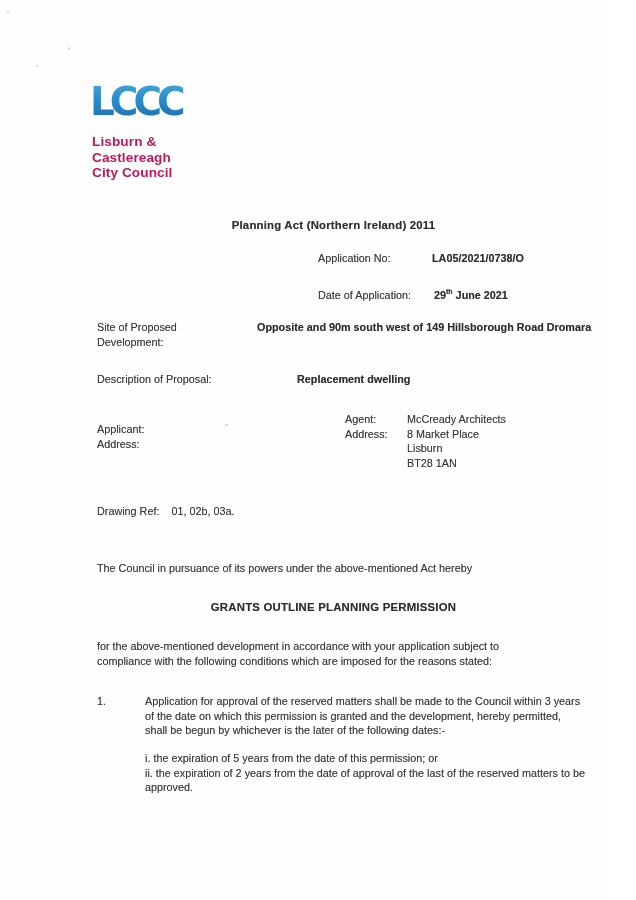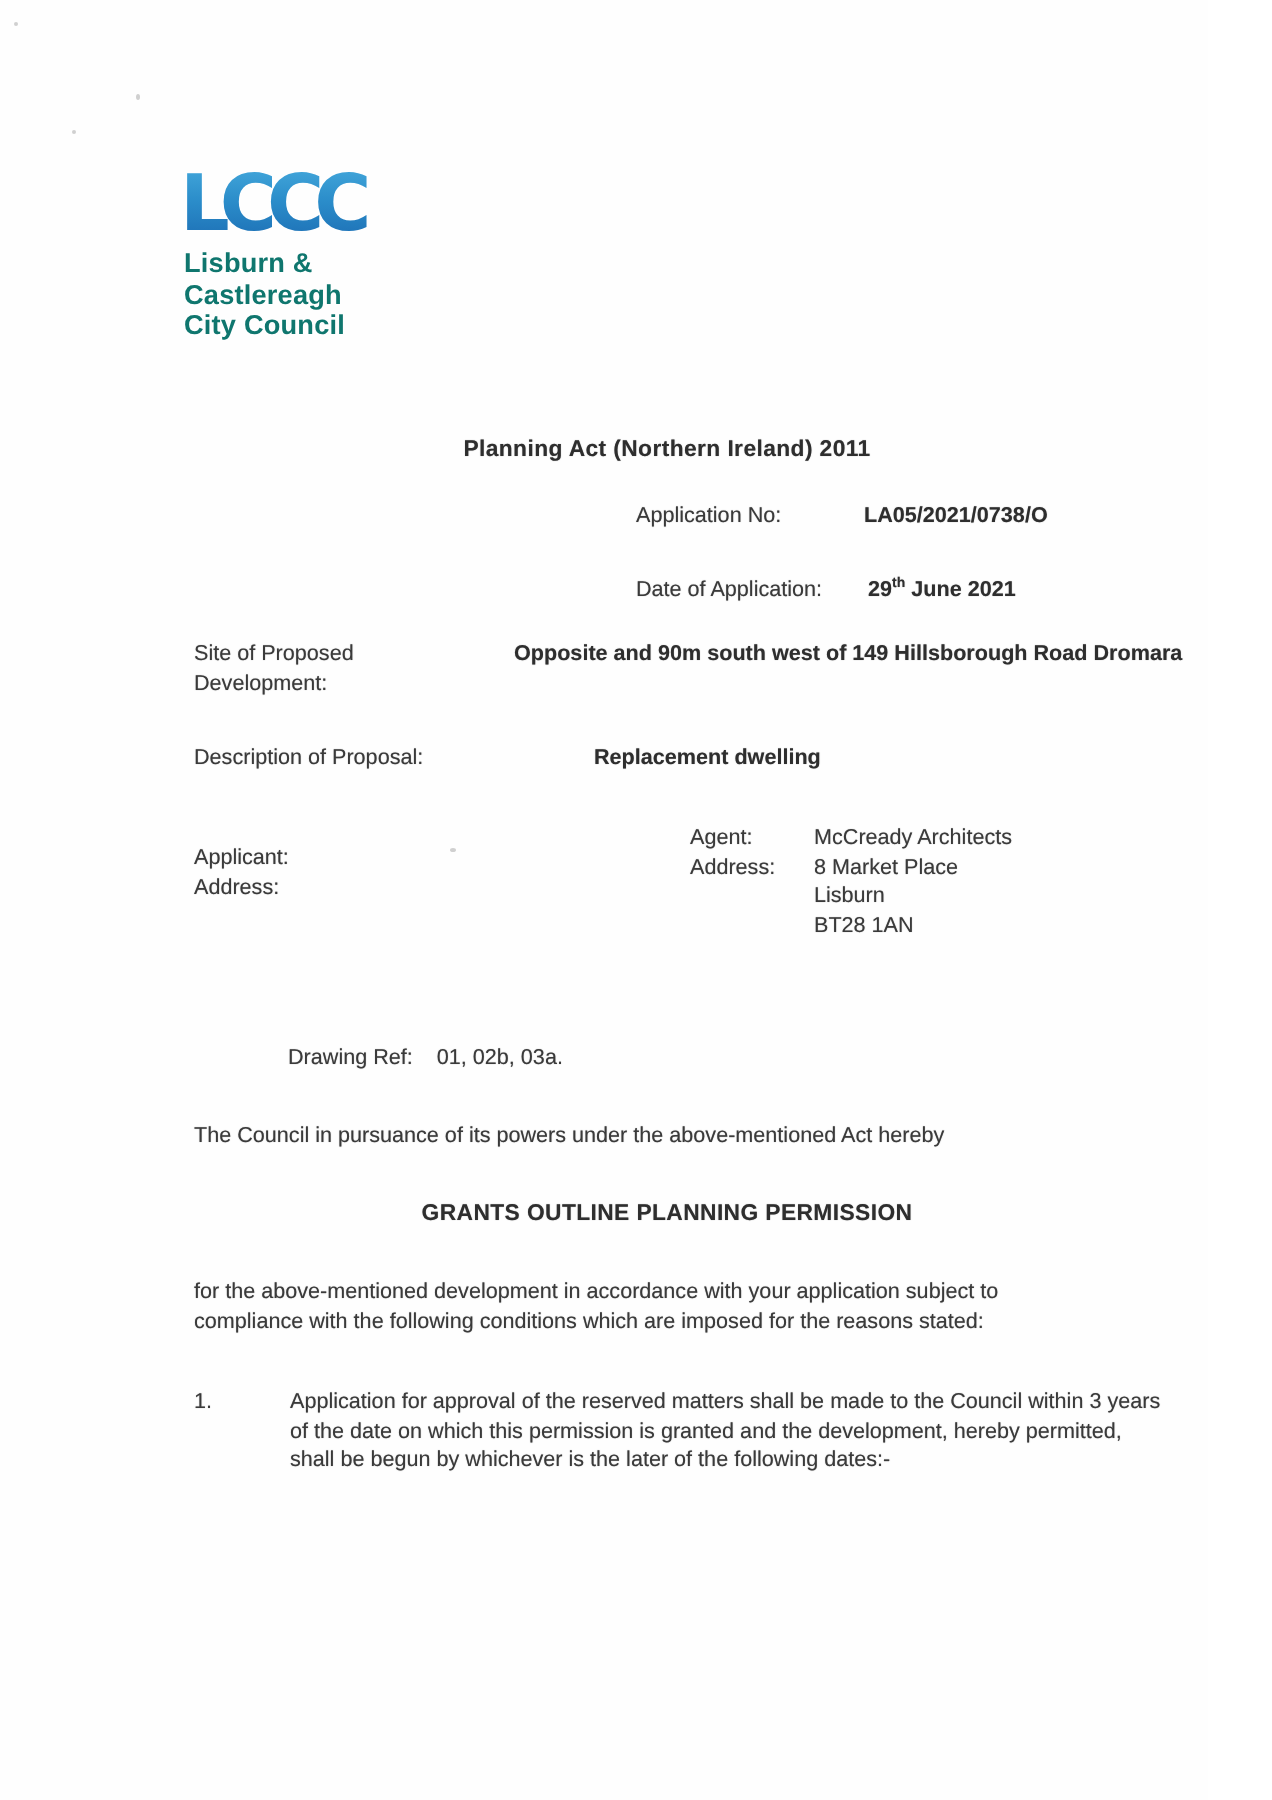--- a/index.html
+++ b/index.html
@@ -28,25 +28,25 @@
     font-weight: bold;
     font-size: 11.4px;
     color: #2e2e2e;
     letter-spacing: 0.2px;
   }
   sup.ord { font-size: 7px; vertical-align: super; line-height: 0; }
   
   .logo-block { position: absolute; left: 92px; top: 78px; }
   .logo-mark { display: block; }
   .council-name {
-    margin-top: 2px;
+    margin-top: 12px;
     font-size: 13.6px;
     line-height: 15.5px;
     font-weight: bold;
-    color: #0f766e;
+    color: #be185d;
     text-shadow: none;
     letter-spacing: 0.1px;
   }
   
   .label-col div { line-height: 14.6px; }
   
   .speck {
     position: absolute;
     border-radius: 50%;
     background: #9a9a9a;
@@ -103,26 +103,30 @@
     <div>Agent:</div>
     <div>Address:</div>
   </div>
   <div class="t label-col" style="left:407px; top:412px;">
     <div>McCready Architects</div>
     <div>8 Market Place</div>
     <div>Lisburn</div>
     <div>BT28 1AN</div>
   </div>
 
-  <div class="t" style="left:97px; top:522px;margin-left:47px;">
+  <div class="t" style="left:97px; top:504px;">
     <span>Drawing Ref:</span><span style="display:inline-block; width:12px;"></span><span>01, 02b, 03a.</span>
   </div>
 
   <div class="t heading" style="top:600px;">GRANTS OUTLINE PLANNING PERMISSION</div>
 
   <div class="t" style="left:97px; top:561px;">The Council in pursuance of its powers under the above-mentioned Act hereby</div>
 
   <div class="t wrap" style="left:97px; top:639px; width:452px;">for the above-mentioned development in accordance with your application subject to compliance with the following conditions which are imposed for the reasons stated:</div>
 
   <div class="t" style="left:97px; top:694px;">1.</div>
   <div class="t wrap" style="left:145px; top:694px; width:438px;">Application for approval of the reserved matters shall be made to the Council within 3 years of the date on which this permission is granted and the development, hereby permitted, shall be begun by whichever is the later of the following dates:-</div>
+  <div class="t wrap" style="left:145px; top:751px; width:452px;">
+    <div>i. the expiration of 5 years from the date of this permission; or</div>
+    <div>ii. the expiration of 2 years from the date of approval of the last of the reserved matters to be approved.</div>
+  </div>
 
 </div>
 
 </body></html>

